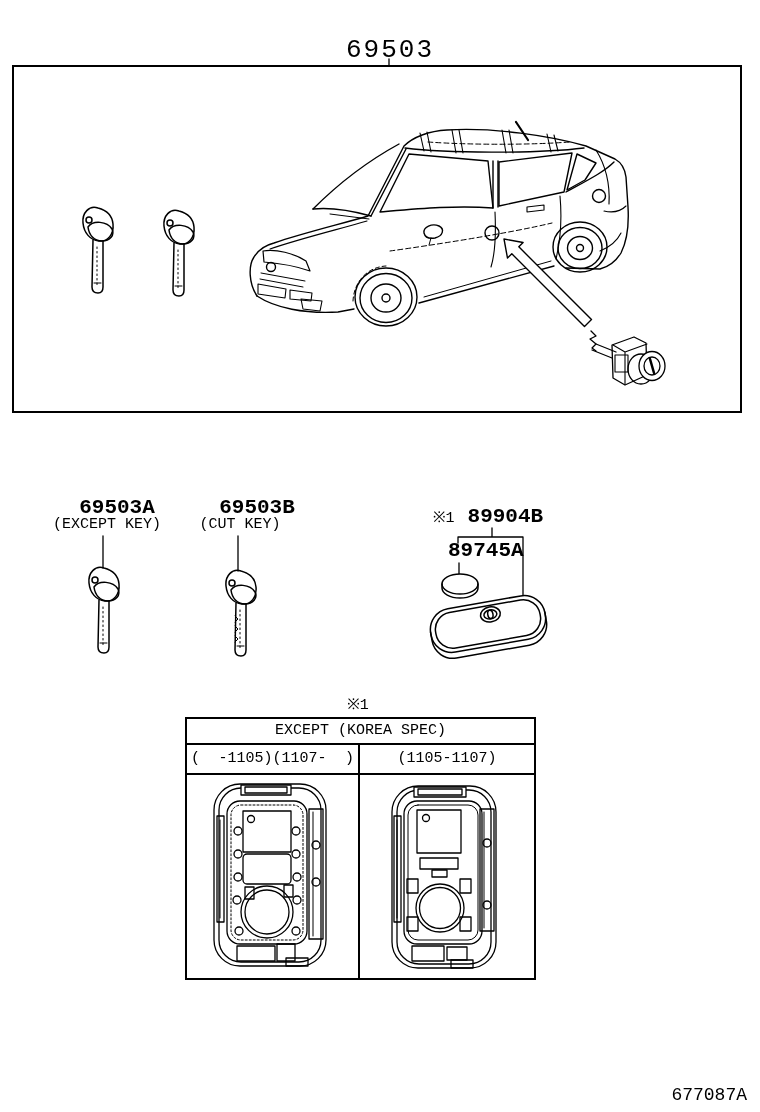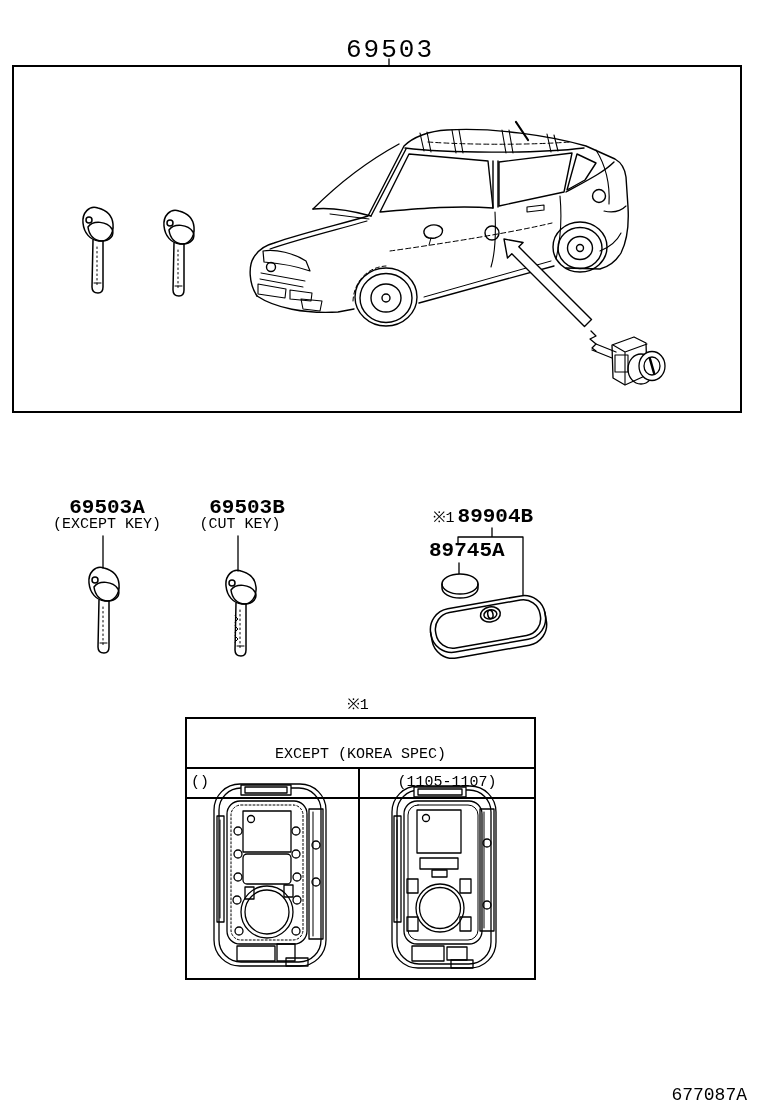--- a/index.html
+++ b/index.html
@@ -1,29 +1,29 @@
 <!DOCTYPE html>
 <html><head>
 <meta charset="utf-8">
 <style>
   html,body{margin:0;padding:0;background:#fff;}
   body{width:760px;height:1112px;font-family:"Liberation Mono",monospace;color:#000;}
   .page{position:relative;width:760px;height:1112px;background:#fff;overflow:hidden;}
   .frame{position:absolute;border:2px solid #000;background:#fff;}
   #main-frame{left:12px;top:65px;width:726px;height:344px;}
   .lbl{position:absolute;white-space:pre;line-height:1.05;}
-  .pn{font-weight:bold;font-size:21px;}
+  .pn{font-weight:bold;font-size:21px;margin-left:10px;}
   .pn-main{font-weight:normal;font-size:26px;letter-spacing:2px;}
   .cap{font-size:15px;}
   .ref{font-size:15px;}
   .code{font-size:18px;}
   .center{transform:translateX(-50%);}
   
   #spec-table{position:absolute;left:185px;top:717px;width:347px;height:259px;border:2px solid #000;display:flex;flex-direction:column;background:#fff;}
-  #spec-header{height:24px;line-height:24px;text-align:center;font-size:15px;border-bottom:2px solid #000;margin-top:24px;}
+  #spec-header{height:24px;line-height:24px;text-align:center;font-size:15px;border-bottom:2px solid #000;}
   #spec-cols{height:28px;border-bottom:2px solid #000;display:flex;}
   #spec-cols .cell{font-size:15px;line-height:28px;}
   .cell-left{width:171px;display:flex;align-items:center;padding:0 4px;box-sizing:border-box;}
   .cell-left .mid{flex:1;text-align:center;}
   .cell-right{flex:1;border-left:2px solid #000;text-align:center;}
   #spec-body{flex:1;display:flex;}
   #spec-body .draw-left{width:171px;}
   #spec-body .draw-right{flex:1;border-left:2px solid #000;}
   svg.overlay{position:absolute;left:0;top:0;z-index:5;pointer-events:none;}
   .lbl{z-index:6;}
@@ -33,20 +33,21 @@
 
 <div class="page">
 
   <div class="frame" id="main-frame"></div>
 
   <div id="spec-table">
     <div id="spec-header">EXCEPT (KOREA SPEC)</div>
     <div id="spec-cols">
       <div class="cell cell-left">
         <span>(</span>
+        <span class="mid">-1105)(1107-</span>
         <span>)</span>
       </div>
       <div class="cell cell-right">(1105-1107)</div>
     </div>
     <div id="spec-body">
       <div class="draw-left"></div>
       <div class="draw-right"></div>
     </div>
   </div>
 
@@ -236,18 +237,18 @@
   <div class="lbl cap center" style="left:107px;top:517px;">(EXCEPT KEY)</div>
 
   <div class="lbl pn center" style="left:247px;top:497px;">69503B</div>
   <div class="lbl cap center" style="left:240px;top:517px;text-align:center;">(CUT KEY)</div>
 
   <div class="lbl" style="left:433px;top:506px;display:flex;align-items:baseline;gap:3px;">
     <span class="ref">※1</span>
     <span class="pn">89904B</span>
   </div>
 
-  <div class="lbl pn" style="left:429px;top:540px;text-align:right;">89745A</div>
+  <div class="lbl pn" style="left:438px;top:540px;text-align:right;">89745A</div>
 
   <div class="lbl ref center" style="left:358px;top:698px;">※1</div>
 
   <div class="lbl code" style="right:13px;top:1086px;">677087A</div>
 </div>
 
 </body></html>

